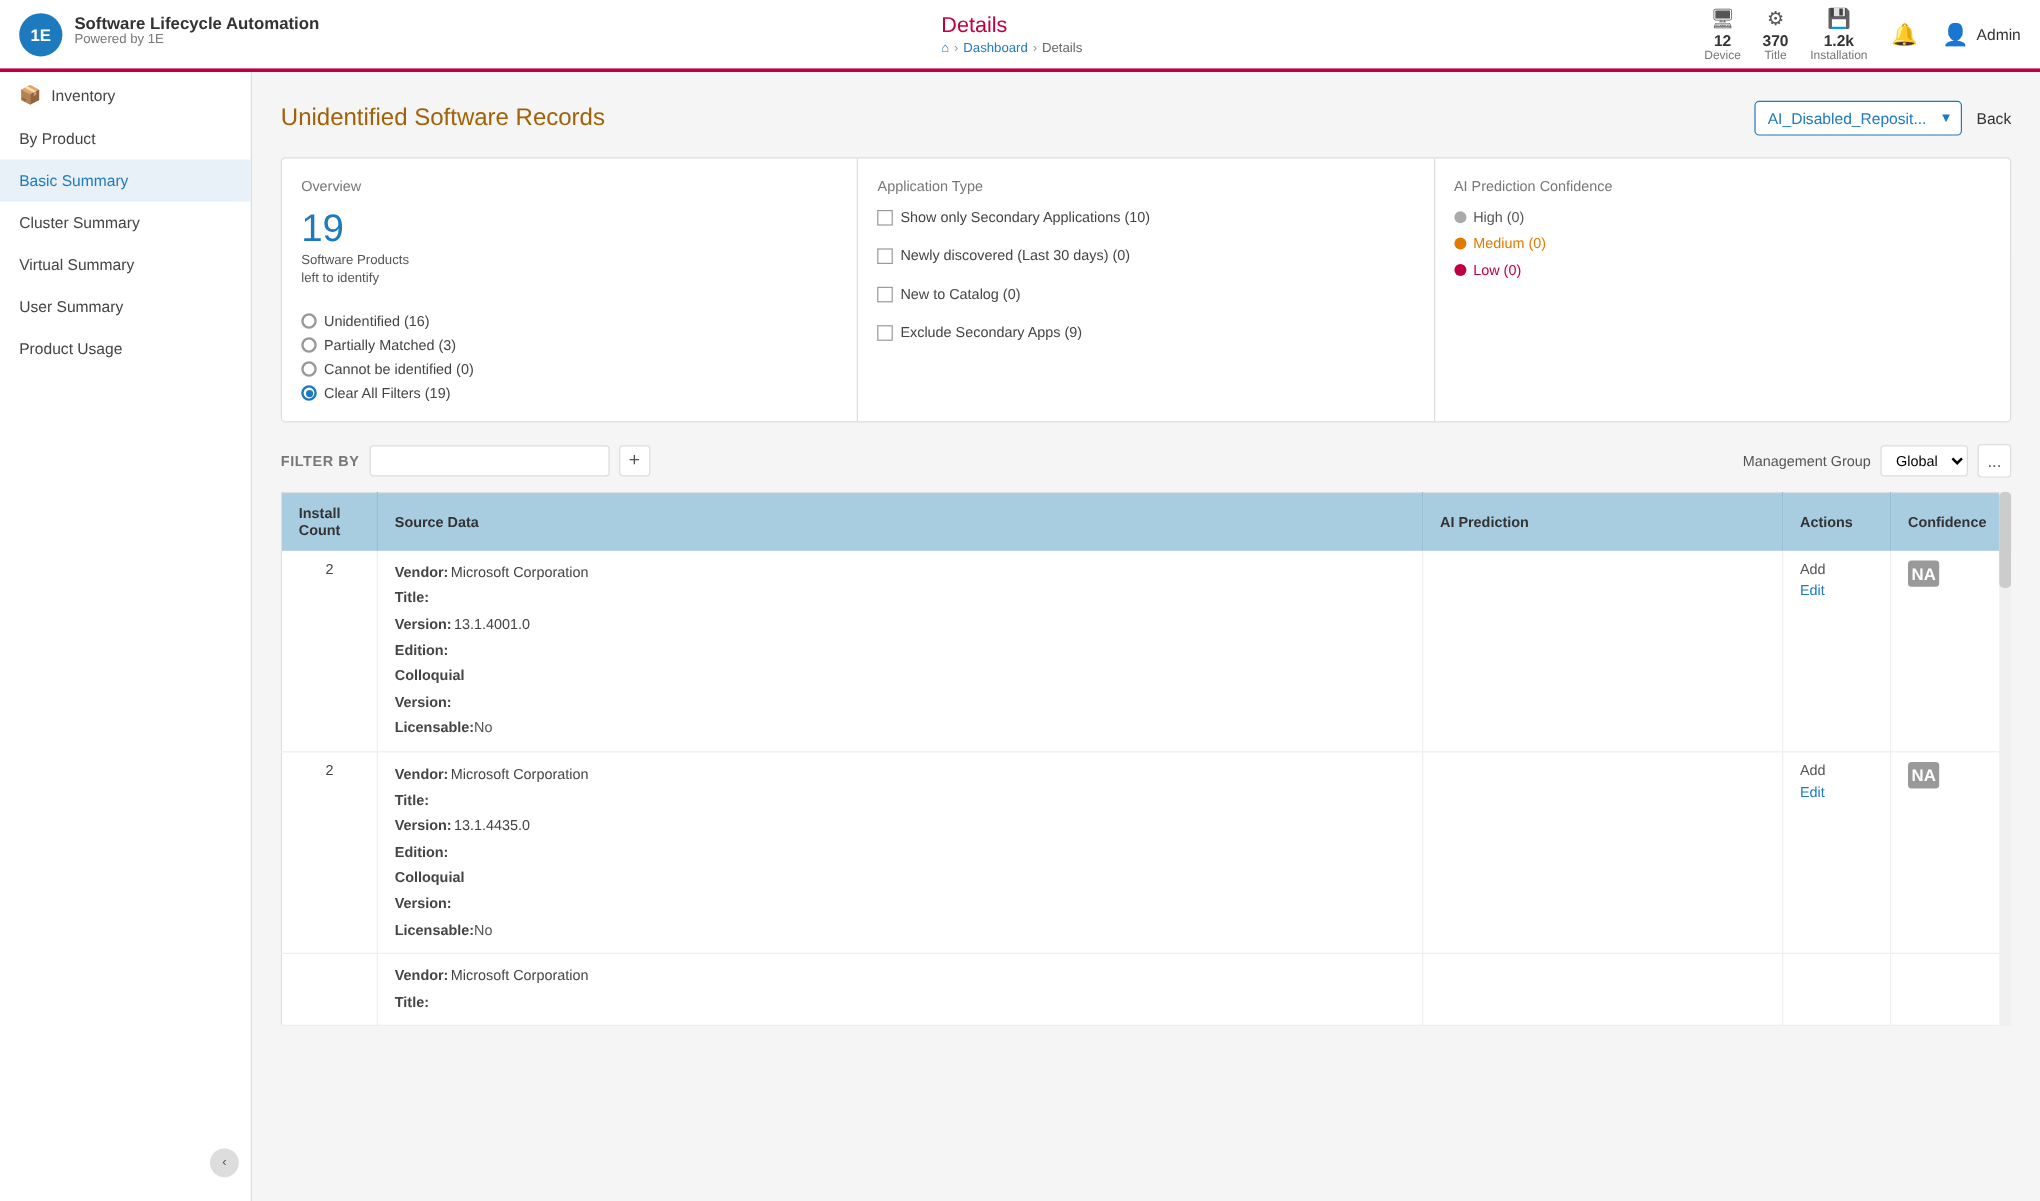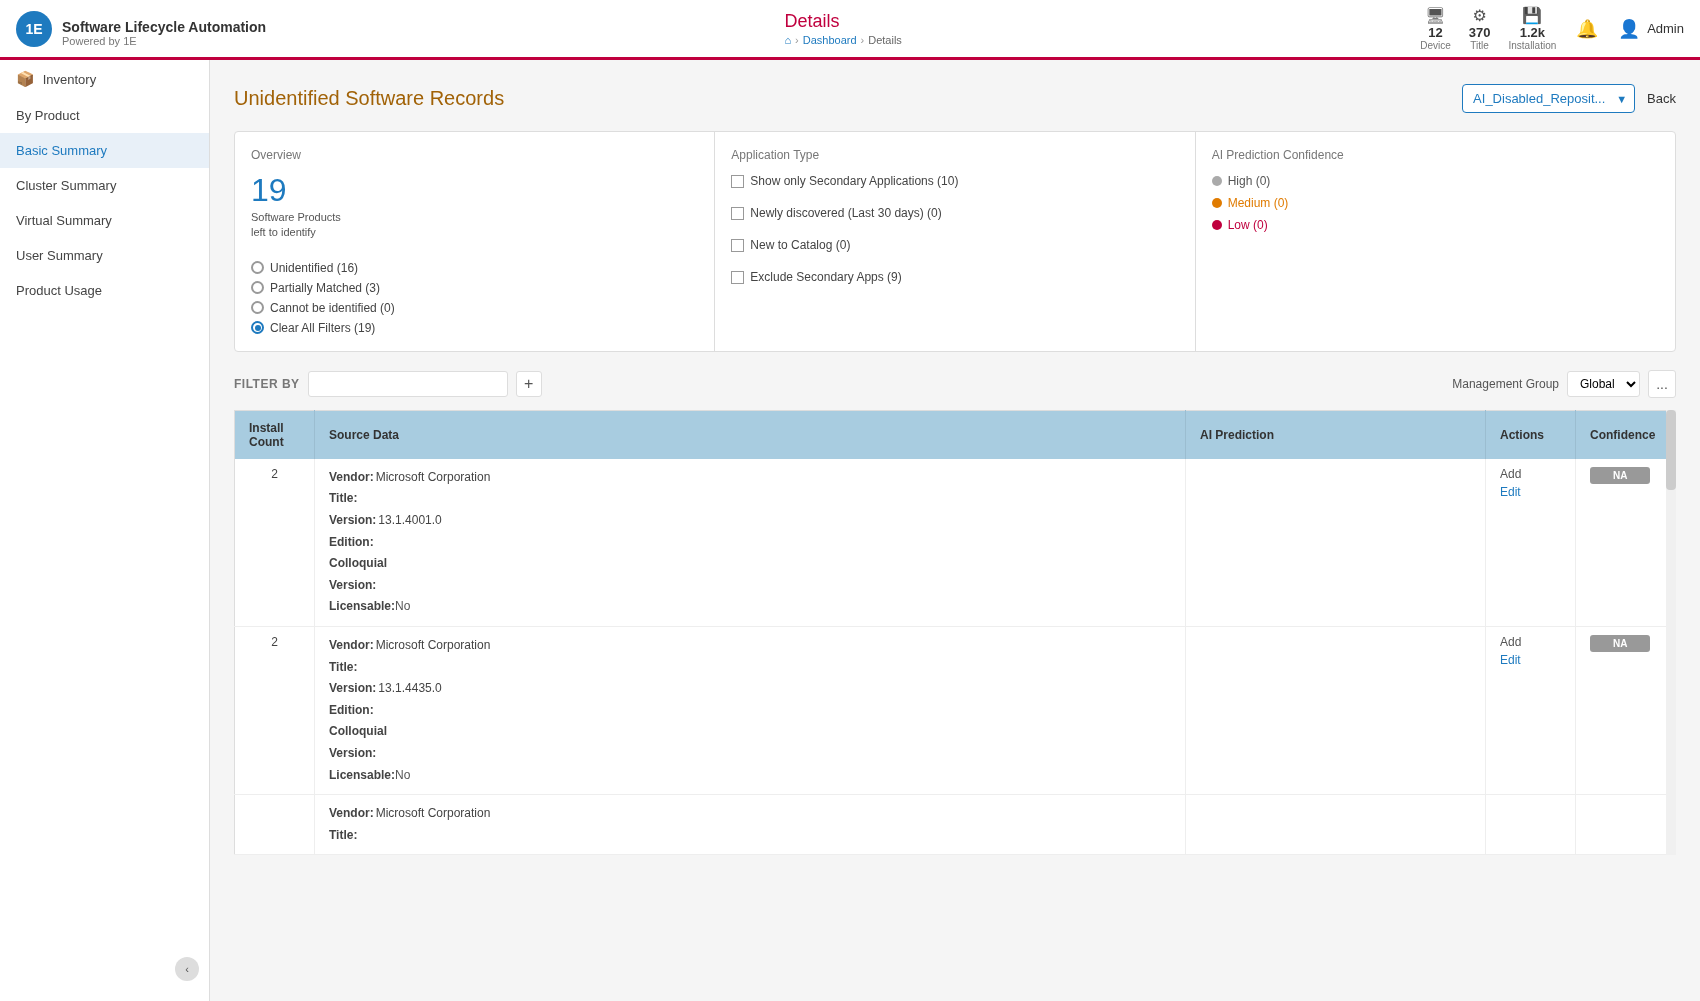--- a/index.html
+++ b/index.html
@@ -13,21 +13,21 @@
       background: #fff;
       height: 60px;
       padding: 0 16px;
       border-bottom: 3px solid #c0003e;
       position: fixed;
       top: 0; left: 0; right: 0;
       z-index: 100;
     }
     .header-left {
       display: flex;
-      align-items: flex-end;
+      align-items: flex-start;
       gap: 10px;
     }
     .logo-circle {
       width: 36px; height: 36px;
       background: #1e7abf;
       border-radius: 50%;
       display: flex; align-items: center; justify-content: center;
       color: #fff;
       font-size: 14px; font-weight: bold;
     }
@@ -429,23 +429,23 @@
     }
     .action-edit {
       color: #1e7abf;
       font-size: 12px;
       cursor: pointer;
       display: block;
     }
     .na-badge {
       background: #999;
       color: #fff;
-      font-size: 10px;
+      font-size: 14px;
       font-weight: 600;
-      padding: 3px 23px;
+      padding: 3px 3px;
       border-radius: 3px;
       display: inline-block;
     }
     .licensable-no {
       color: #555;
       font-size: 12px;
     }
     .table-wrapper {
       position: relative;
       overflow: hidden;

